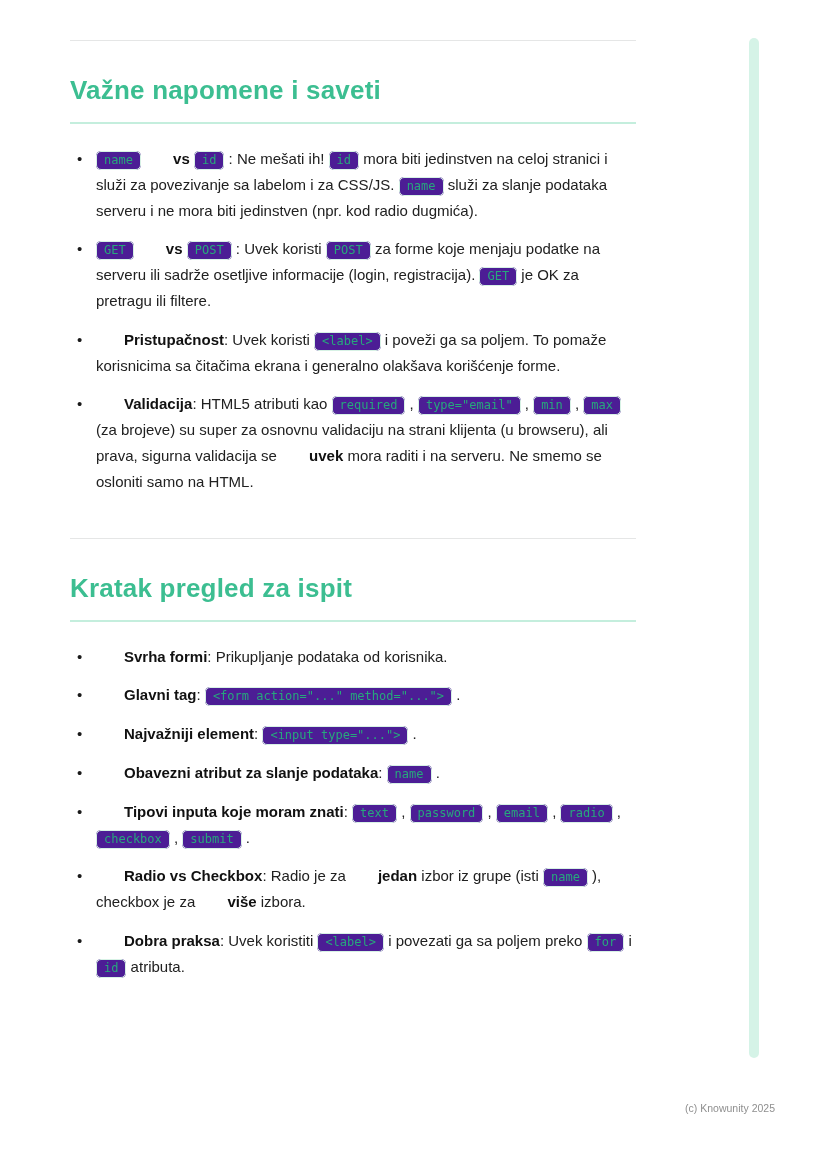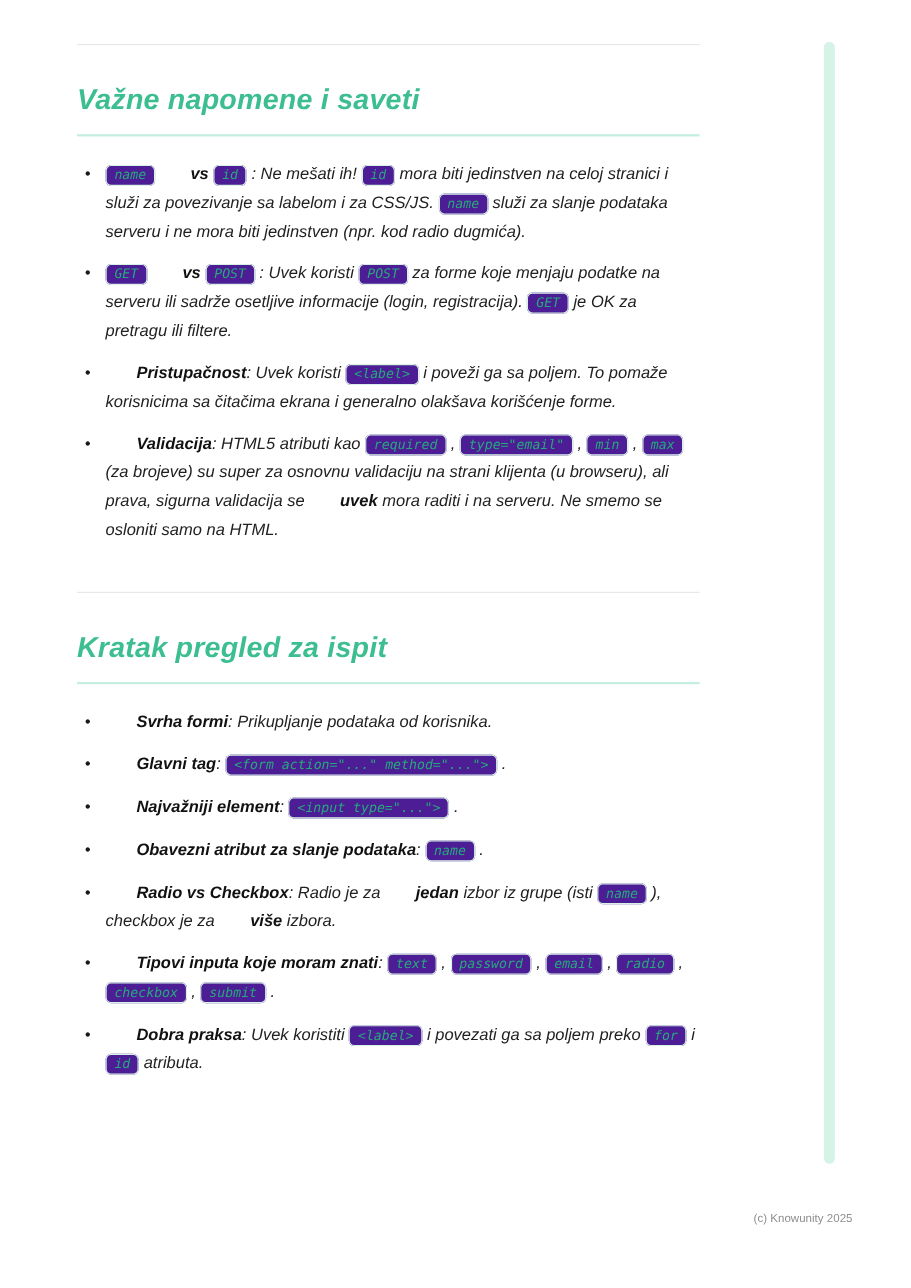--- a/index.html
+++ b/index.html
@@ -18,21 +18,21 @@
     left: 70px; top: 40px;
     width: 566px;
   }
 
   hr.divider {
     border: none;
     border-top: 1px solid #e5e6e6;
     margin: 0;
   }
 
-  section.note-section { padding: 34px 0 30px; font-style: italic; }
+  section.note-section { padding: 34px 0 30px; }
 
   h2.section-title {
     font-size: 26px;
     font-weight: 700;
     color: #3cbe91;
     letter-spacing: 0.2px;
     padding-bottom: 16px;
     border-bottom: 2px solid #c4eedd;
     margin-bottom: 22px;
   }
@@ -103,20 +103,20 @@
         </ul>
       </section>
       <hr class="divider">
       <section class="note-section">
         <h2 class="section-title">Kratak pregled za ispit</h2>
         <ul class="bullets">
           <li><strong class="b">Svrha formi</strong><span>: Prikupljanje podataka od korisnika.</span></li>
           <li><strong class="b">Glavni tag</strong><span>: </span><code class="badge">&lt;form action="..." method="..."&gt;</code><span> .</span></li>
           <li><strong class="b">Najvažniji element</strong><span>: </span><code class="badge">&lt;input type="..."&gt;</code><span> .</span></li>
           <li><strong class="b">Obavezni atribut za slanje podataka</strong><span>: </span><code class="badge">name</code><span> .</span></li>
+          <li><strong class="b">Tipovi inputa koje moram znati</strong><span>: </span><code class="badge">text</code><span> , </span><code class="badge">password</code><span> , </span><code class="badge">email</code><span> , </span><code class="badge">radio</code><span> , </span><code class="badge">checkbox</code><span> , </span><code class="badge">submit</code><span> .</span></li>
           <li><strong class="b">Radio vs Checkbox</strong><span>: Radio je za </span><strong class="b">jedan</strong><span> izbor iz grupe (isti </span><code class="badge">name</code><span> ), checkbox je za </span><strong class="b">više</strong><span> izbora.</span></li>
-          <li><strong class="b">Tipovi inputa koje moram znati</strong><span>: </span><code class="badge">text</code><span> , </span><code class="badge">password</code><span> , </span><code class="badge">email</code><span> , </span><code class="badge">radio</code><span> , </span><code class="badge">checkbox</code><span> , </span><code class="badge">submit</code><span> .</span></li>
           <li><strong class="b">Dobra praksa</strong><span>: Uvek koristiti </span><code class="badge">&lt;label&gt;</code><span> i povezati ga sa poljem preko </span><code class="badge">for</code><span> i </span><code class="badge">id</code><span> atributa.</span></li>
         </ul>
       </section>
     </main>
   <div class="footer">(c) Knowunity 2025</div>
 </div>
 
 </body></html>

